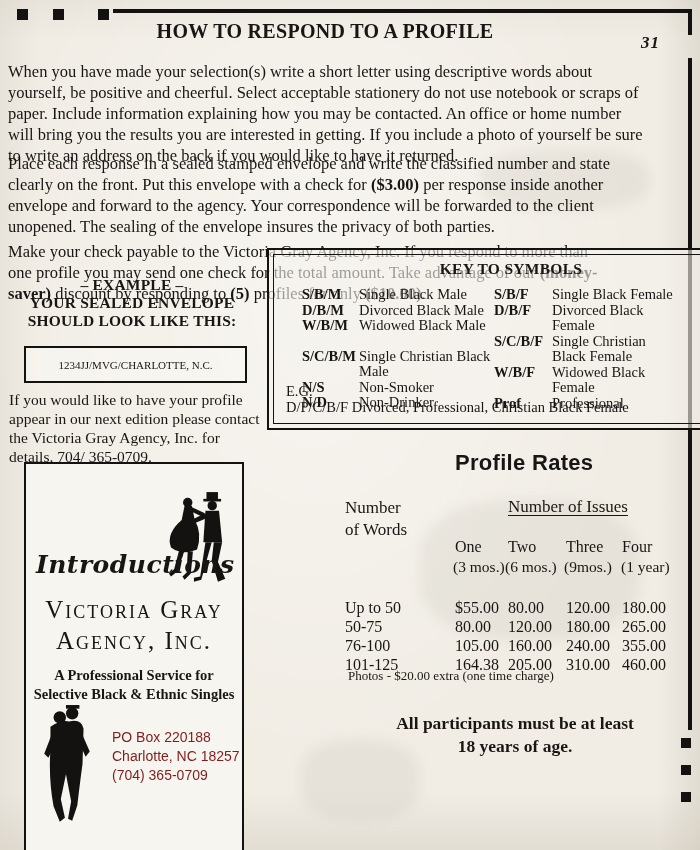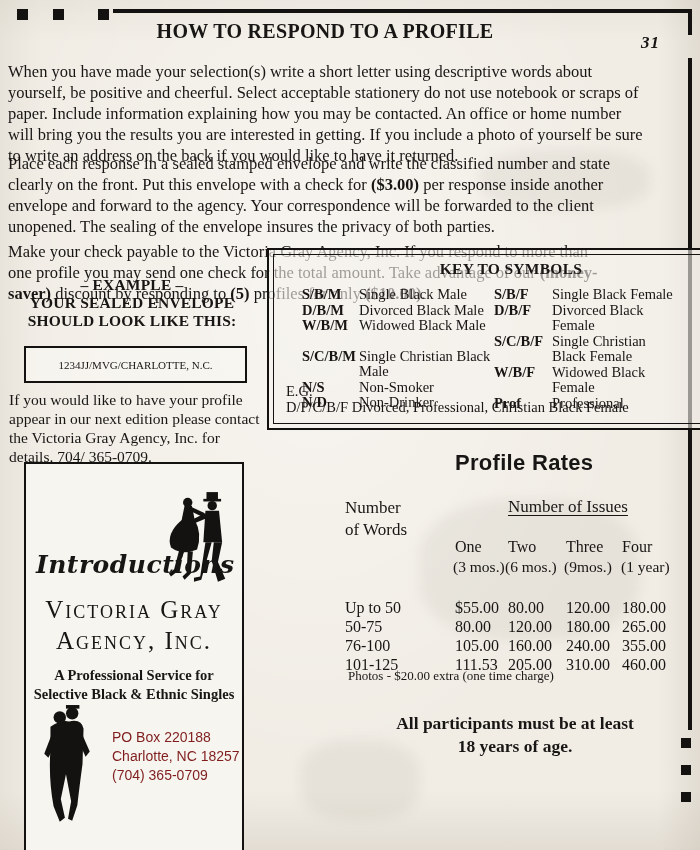--- a/index.html
+++ b/index.html
@@ -313,21 +313,21 @@
   </div>
   <div class="rates-row">
     <span>76-100</span>
     <span>105.00</span>
     <span>160.00</span>
     <span>240.00</span>
     <span>355.00</span>
   </div>
   <div class="rates-row">
     <span>101-125</span>
-    <span>111.53</span>
+    <span>164.38</span>
     <span>205.00</span>
     <span>310.00</span>
     <span>460.00</span>
   </div>
 </div>
 <div class="rates-photos">Photos - $20.00 extra (one time charge)</div>
 <div class="age-note">
   <div>All participants must be at least</div>
   <div>18 years of age.</div>
 </div>

